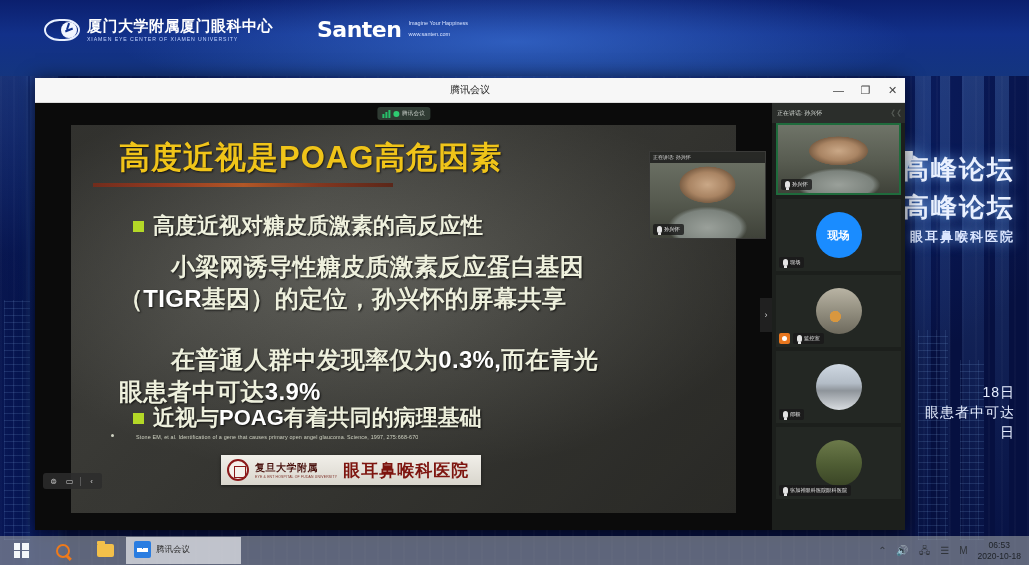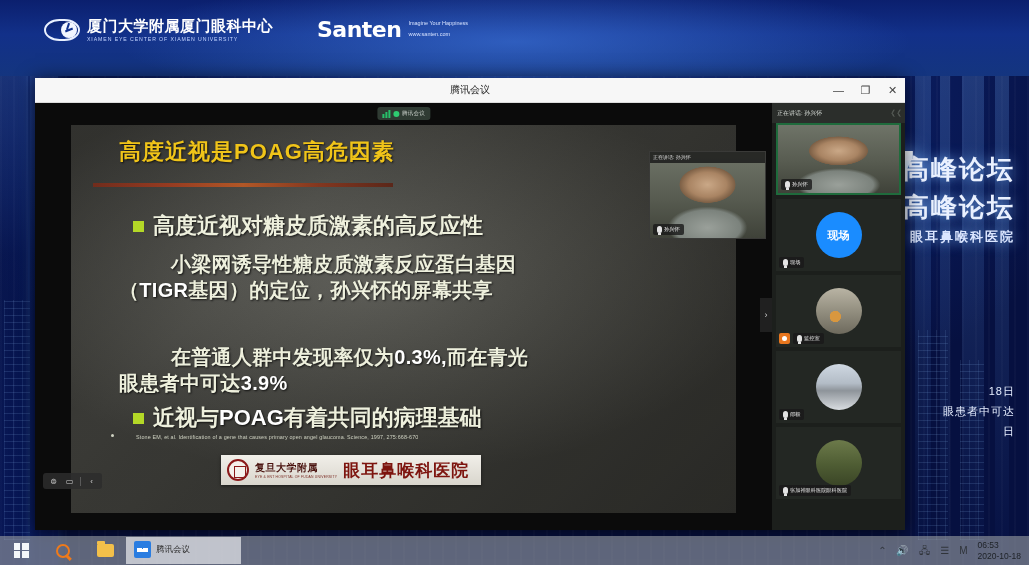--- a/index.html
+++ b/index.html
@@ -82,21 +82,21 @@
   .bd-text {
     position:absolute; right:8px; color:#eaf1ff; font-weight:bold;
     text-shadow:0 0 14px rgba(120,180,255,.85);
     white-space:nowrap; font-size:26px; letter-spacing:2px;
   }
   .bd-sub { font-size:13px; letter-spacing:2px; color:#dbe6ff; }
   .bd-num {
     position:absolute; color:#ffffff; font-weight:bold; font-size:54px;
     text-shadow:0 0 20px rgba(120,180,255,.9); font-family:"DejaVu Sans", sans-serif;
   }
-  .bd-small { position:absolute; color:#e6eeff; font-size:11px; white-space:nowrap; letter-spacing:1px; }
+  .bd-small { position:absolute; color:#e6eeff; font-size:14px; white-space:nowrap; letter-spacing:1px; }
 
   
   #meeting-window {
     position:absolute; left:35px; top:78px; width:870px; height:452px;
     background:#111; box-shadow:0 2px 18px rgba(0,0,0,.65);
   }
   #win-titlebar {
     height:25px; background:#f7f7f7; display:flex; align-items:center;
     position:relative; border-bottom:1px solid #dcdcdc;
   }
@@ -134,37 +134,37 @@
     position:absolute; left:36px; top:22px; width:665px; height:388px;
     background:linear-gradient(135deg,#4b4b46 0%, #585852 30%, #4e4e48 60%, #3f3f3a 100%);
     overflow:hidden;
   }
   #slide:before {
     content:""; position:absolute; inset:0;
     background:radial-gradient(ellipse 70% 60% at 45% 40%, rgba(255,255,255,.06), rgba(0,0,0,.35) 85%);
   }
   #slide-title {
     position:absolute; left:48px; top:12px;
-    color:#f0c419; font-size:22px; font-weight:bold; letter-spacing:1px;
+    color:#f0c419; font-size:31px; font-weight:bold; letter-spacing:1px;
     text-shadow:1px 1px 2px rgba(0,0,0,.7);
   }
   #title-rule {
     position:absolute; left:22px; top:58px; width:300px; height:4px;
     background:linear-gradient(90deg,#7a2a18 0%, #a43a1c 25%, #c45a22 50%, #8c3318 75%, #5d2011 100%);
     opacity:.85;
   }
   .bullet-line {
     position:absolute; color:#eef0dd; text-shadow:1px 1px 2px rgba(0,0,0,.75);
   }
   .sq {
     display:inline-block; width:11px; height:11px; background:#b4d827;
     margin-right:9px; vertical-align:1px;
   }
   .lvl1 { font-size:22px; font-weight:bold; }
-  .lvl2 { font-size:20px; line-height:1.32; font-weight:bold; letter-spacing:.3px; }
+  .lvl2 { font-size:24px; line-height:1.32; font-weight:bold; letter-spacing:.3px; }
   .hi { color:#ffffff; }
   #citation {
     position:absolute; left:40px; top:309px; right:18px;
     color:#cfd2c2; font-size:5.4px; letter-spacing:.15px;
   }
   #citation .cdot { display:inline-block; width:3px;height:3px;border-radius:50%;background:#cfd2c2;
     vertical-align:2px; margin-right:22px; }
   #slide-logo {
     position:absolute; left:150px; top:330px; width:260px; height:30px;
     background:linear-gradient(180deg,#f1efe9,#d9d6cd);
@@ -286,21 +286,21 @@
   .tm-ico { width:17px;height:17px;background:#2a7de1;border-radius:2px; position:relative; }
   .tm-ico:after{
     content:""; position:absolute; left:3px; top:6px; width:11px; height:5px;
     background:
       radial-gradient(circle at 25% 100%, #fff 0 45%, rgba(0,0,0,0) 46%),
       radial-gradient(circle at 75% 100%, #fff 0 45%, rgba(0,0,0,0) 46%);
   }
   .tb-app-label { color:#2d2d2d; font-size:8.5px; white-space:nowrap; }
   #tray { margin-left:auto; display:flex; align-items:center; gap:10px; padding-right:8px; height:29px; }
   .tray-ico { color:#30343a; font-size:10px; line-height:1; cursor:pointer; }
-  #clock { color:#1d2126; font-size:8.5px; line-height:1.25; text-align:left; cursor:pointer; }
+  #clock { color:#1d2126; font-size:8.5px; line-height:1.25; text-align:center; cursor:pointer; }
 </style>
 </head>
 <body>
 
 <div id="backdrop">
   <div class="streaks"></div>
   <div class="pillar" style="left:0px;"></div>
   <div class="pillar" style="left:30px;"></div>
   <div class="vstripe" style="left:915px;width:16px;"></div>
   <div class="vstripe" style="left:940px;width:10px;"></div>

